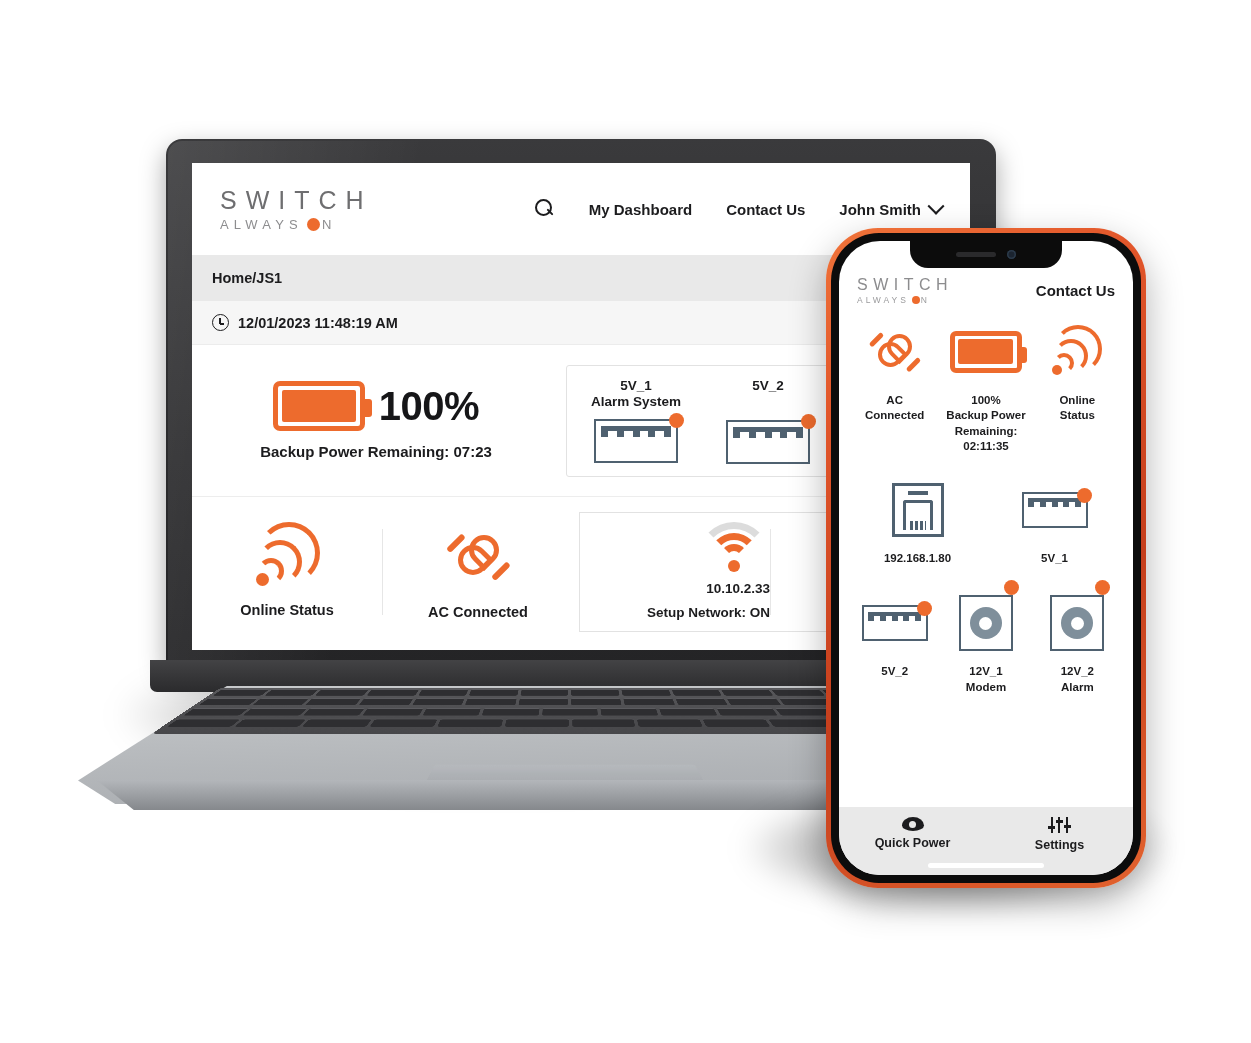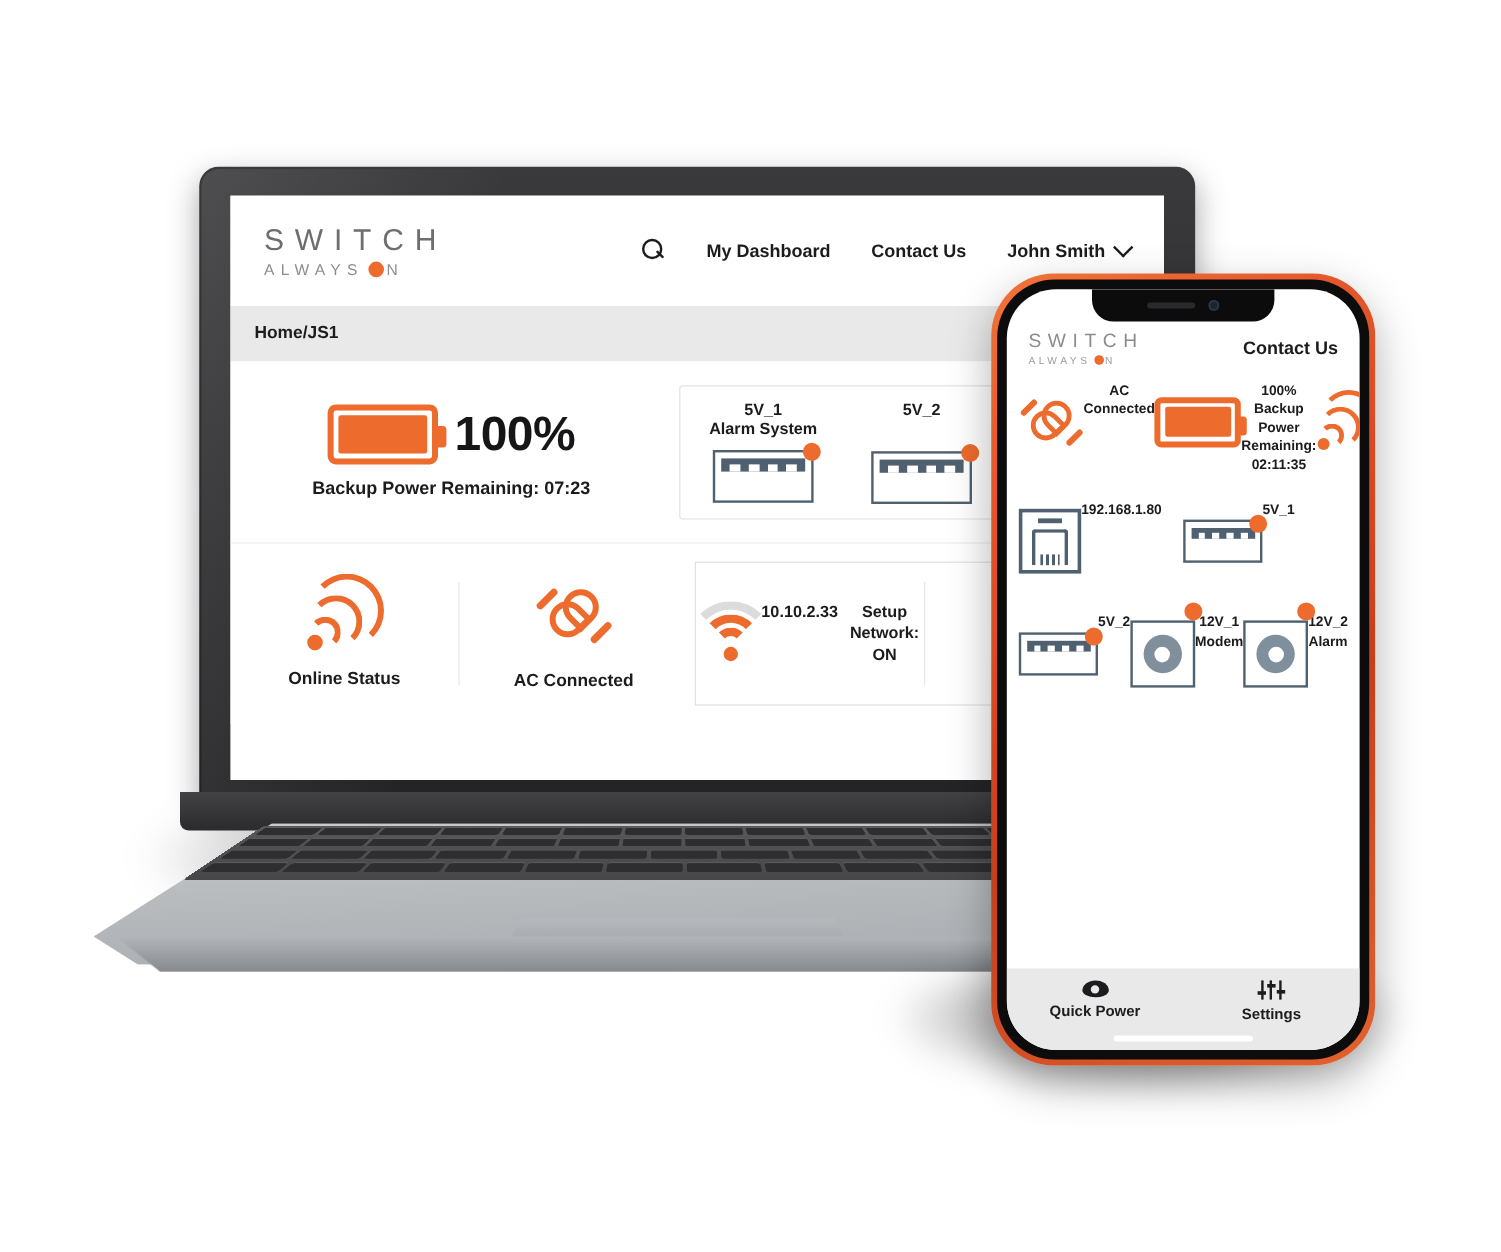--- a/index.html
+++ b/index.html
@@ -185,21 +185,21 @@
   .wifi .w3 { width:72px; height:72px; top:0; border-width:7px;
       border-color:#dcdcdc transparent transparent transparent; border-radius:50%; }
   .wifi .w2 { width:50px; height:50px; top:11px; border-width:7px; border-radius:50%; }
   .wifi .w1 { width:28px; height:28px; top:22px; border-width:7px; border-radius:50%; }
   .wifi .wdot { width:12px; height:12px; border-radius:50%; background:#ed6b2d; top:38px; border:none; }
 
   .net-card {
     border:1px solid #e2e2e2; background:#fff; margin-left:6px;
     display:flex; align-items:center; height:120px; padding: 0 10px;
   }
-  .net-item { width:180px; display:flex; flex-direction:row; align-items:flex-start; gap:6px; }
+  .net-item { width:180px; display:flex; flex-direction:column; align-items:flex-end; gap:6px; }
   .net-lbl { font-size:13.5px; font-weight:700; color:#1c1c1e; text-align:center; line-height:1.35; }
 
   
   #phone { position:absolute; left:826px; top:228px; width:320px; height:660px; }
   .ph-shadow {
     position:absolute; left:-80px; top:560px; width:420px; height:120px;
     background: radial-gradient(ellipse at 50% 50%, rgba(0,0,0,.55) 0%, rgba(0,0,0,.25) 48%, rgba(0,0,0,0) 73%);
     filter: blur(13px);
   }
   .ph-frame {
@@ -226,21 +226,21 @@
 
   .ph-head { display:flex; align-items:center; padding: 36px 18px 4px 18px; }
   .ph-logo-top { font-size:16px; letter-spacing:5.5px; color:#8c8c8e; font-weight:300; line-height:1; }
   .ph-logo-bot { font-size:8.5px; letter-spacing:3px; color:#9b9b9d; font-weight:300;
       margin-top:3px; display:flex; align-items:center; line-height:1; }
   .ph-logo-dot { display:inline-block; width:8px; height:8px; border-radius:50%; background:#ed6b2d; margin:0 1px 0 3px; }
   .ph-contact { margin-left:auto; font-size:15px; font-weight:700; color:#1c1c1e; }
 
   .ph-grid { padding: 6px 10px 0 10px; }
   .ph-row { display:flex; }
-  .ph-cell { flex:1; display:flex; flex-direction:row; }
+  .ph-cell { flex:1; display:flex; flex-direction:column; align-items:center; }
   .ph-icowrap { position:relative; display:flex; align-items:center; justify-content:center; height:74px; }
   .ph-lbl { font-size:11.5px; font-weight:700; color:#1c1c1e; text-align:center; line-height:1.35; margin-top:4px; }
 
   .ph-batt { width:72px; height:42px; border:5px solid #ed6b2d; border-radius:6px; position:relative; padding:3.5px; }
   .ph-batt i { display:block; width:100%; height:100%; background:#ed6b2d; border-radius:2px; }
   .ph-batt::after { content:""; position:absolute; right:-10px; top:11px; width:7px; height:16px;
       background:#ed6b2d; border-radius:0 3px 3px 0; }
 
   .ph-usb { width:66px; height:36px; border:2.5px solid #4f6170; background:#fff; position:relative; padding:2.5px; }
   .ph-usb i { display:block; width:100%; height:100%; border:2px solid #fff; position:relative; }
@@ -336,20 +336,24 @@
             <span class="chev"></span>
           </div>
         </div>
       </div>
 
       <div class="crumbbar">
         <div class="crumb">Home/JS1</div>
         <div class="switch-select">Switch Main</div>
       </div>
 
+      <div class="timebar">
+        <span class="clock-ic"></span>
+        <span class="time-txt">12/01/2023 11:48:19 AM</span>
+      </div>
 
       <div class="body-area">
 
         <div class="row-top">
           <div class="batt-cell">
             <div class="batt-line">
               <div class="batt-ic">
                 <div class="batt-fill"></div>
               </div>
               <div class="batt-pct">100%</div>

